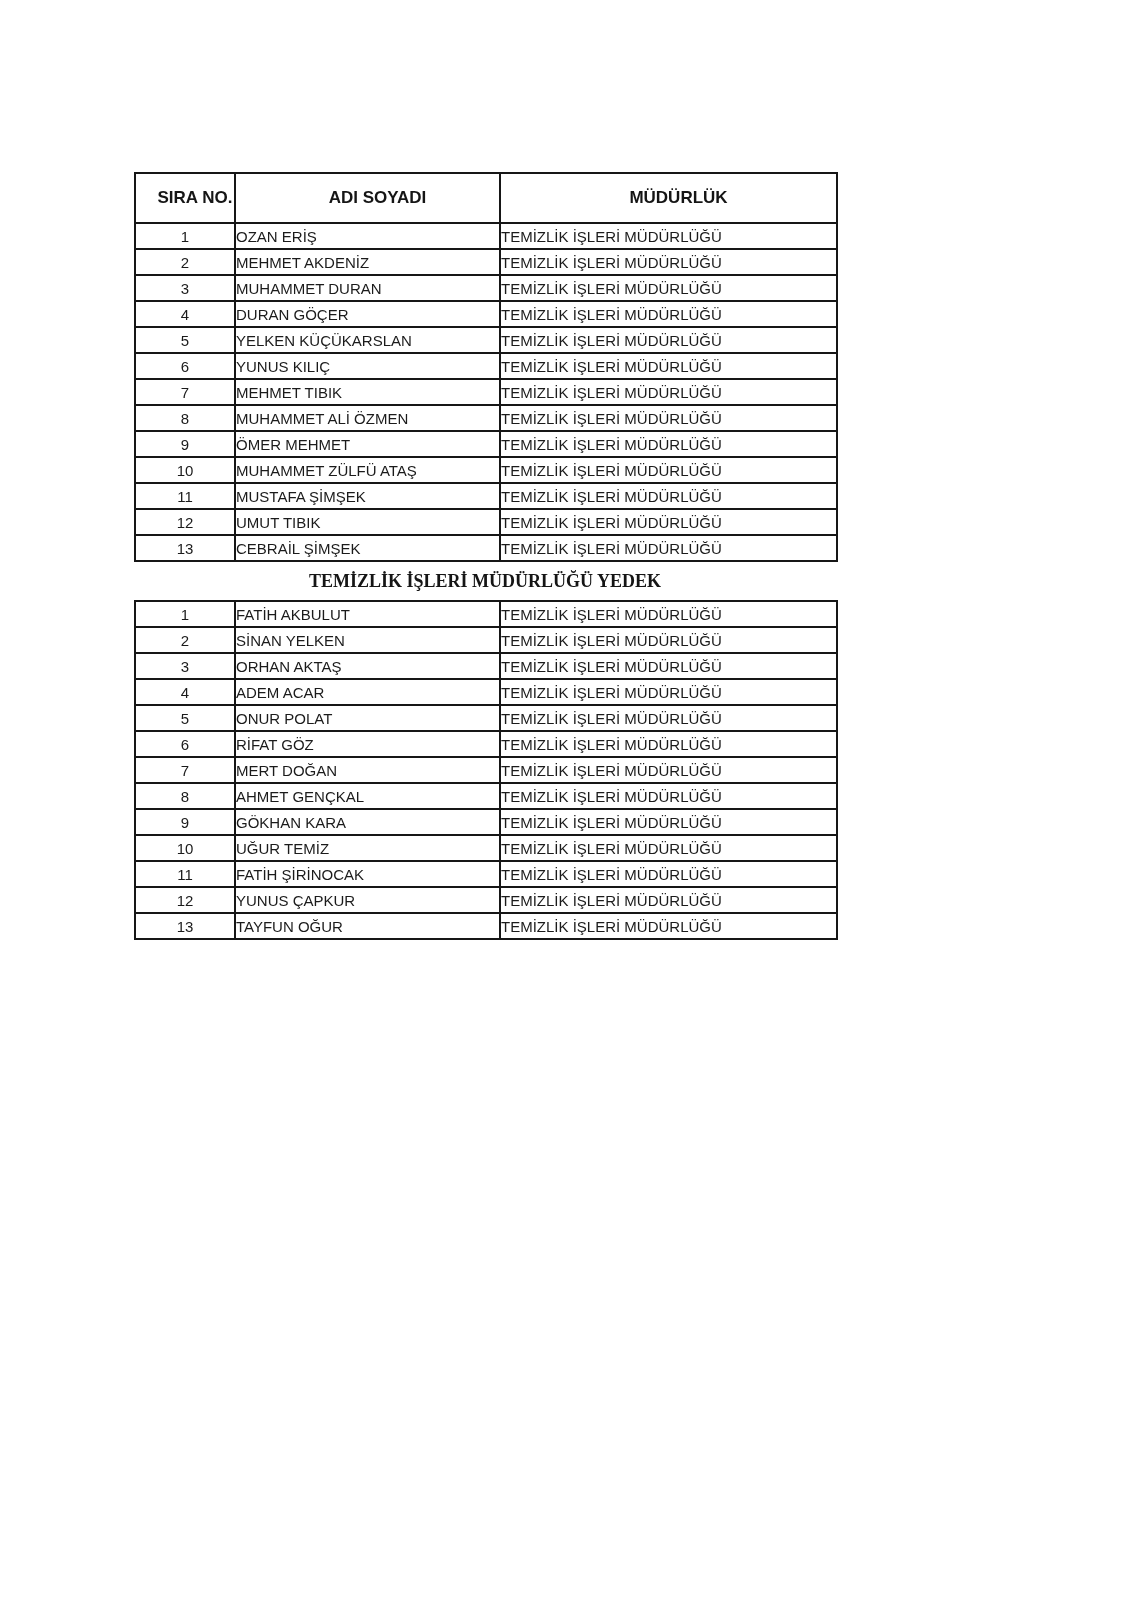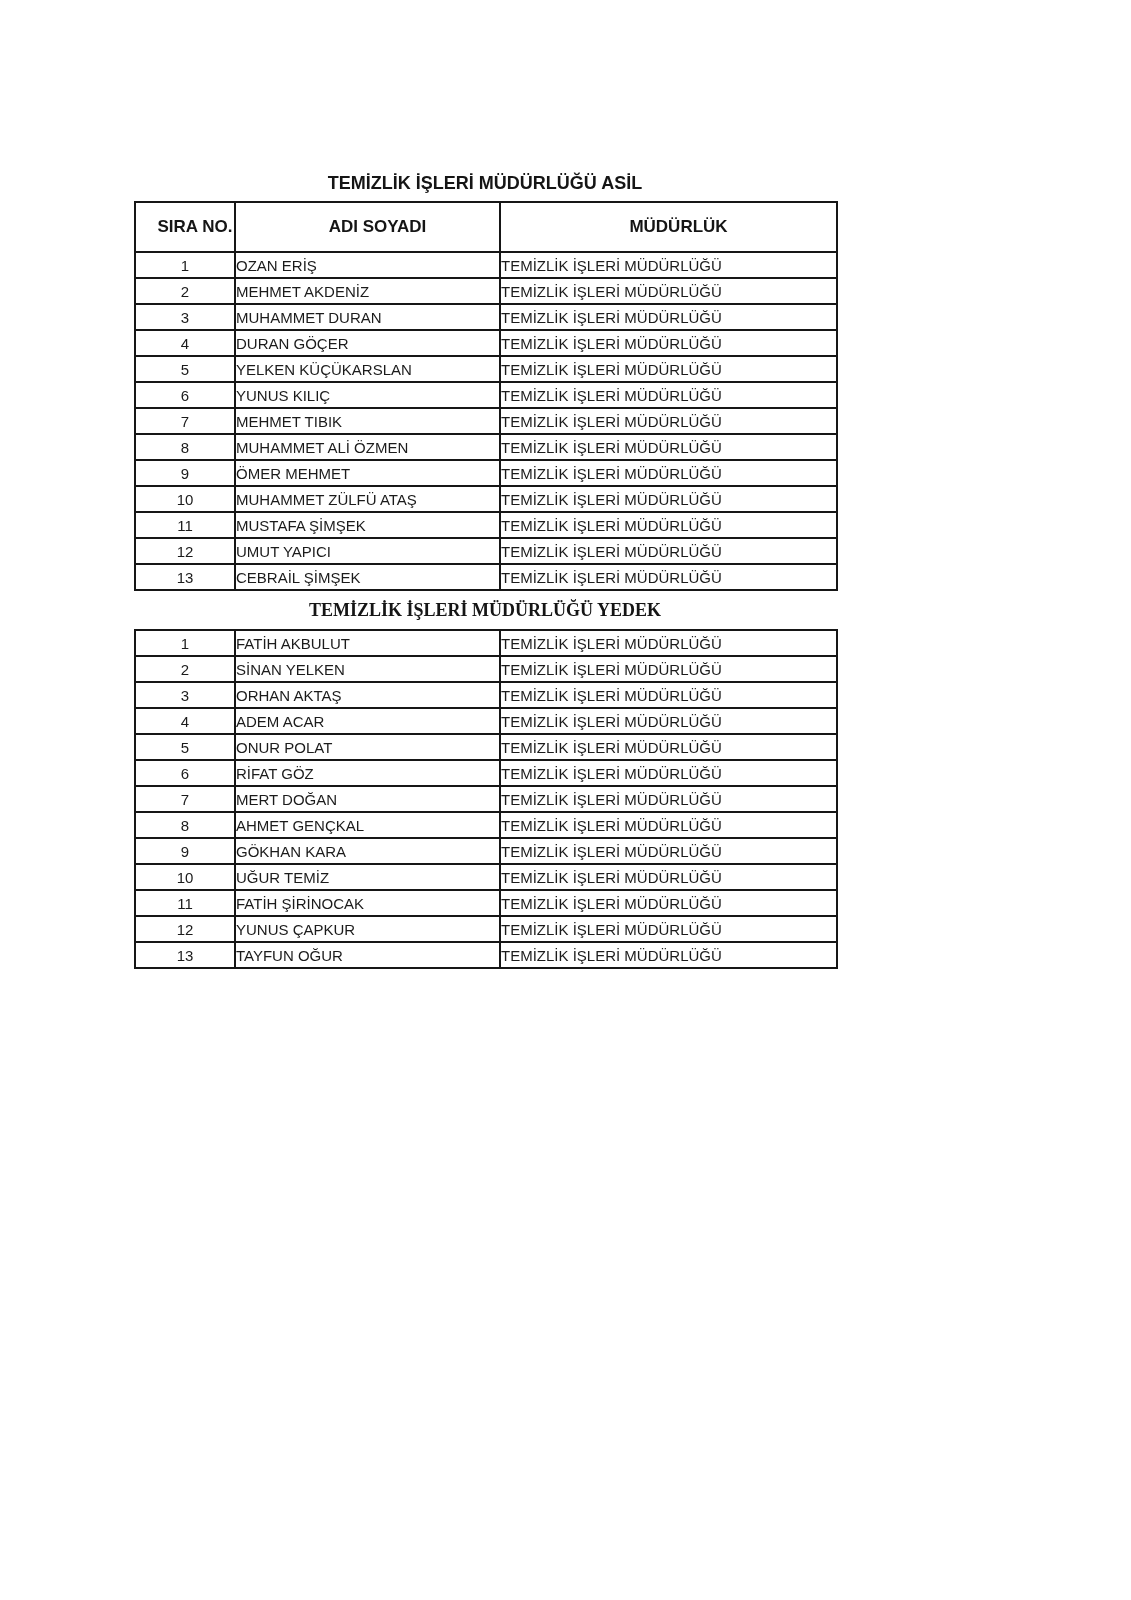--- a/index.html
+++ b/index.html
@@ -60,21 +60,20 @@
   }
   col.col-no   { width: 100px; }
   col.col-name { width: 265px; }
   col.col-dept { width: 337px; }
 </style>
 </head>
 <body>
 
 <div class="doc">
 
-  <div class="tbl-title">TEMİZLİK İŞLERİ MÜDÜRLÜĞÜ ASİL</div>
 
   <table class="roster">
     <colgroup>
         <col class="col-no">
         <col class="col-name">
         <col class="col-dept">
       </colgroup>
     <thead>
       <tr>
         <th>SIRA NO.</th>
@@ -133,21 +132,21 @@
         <td class="c-name">MUHAMMET ZÜLFÜ ATAŞ</td>
         <td class="c-dept">TEMİZLİK İŞLERİ MÜDÜRLÜĞÜ</td>
       </tr>
       <tr>
         <td class="c-no">11</td>
         <td class="c-name">MUSTAFA ŞİMŞEK</td>
         <td class="c-dept">TEMİZLİK İŞLERİ MÜDÜRLÜĞÜ</td>
       </tr>
       <tr>
         <td class="c-no">12</td>
-        <td class="c-name">UMUT YAPICI</td>
+        <td class="c-name">UMUT TIBIK</td>
         <td class="c-dept">TEMİZLİK İŞLERİ MÜDÜRLÜĞÜ</td>
       </tr>
       <tr>
         <td class="c-no">13</td>
         <td class="c-name">CEBRAİL ŞİMŞEK</td>
         <td class="c-dept">TEMİZLİK İŞLERİ MÜDÜRLÜĞÜ</td>
       </tr>
     </tbody>
   </table>
 

